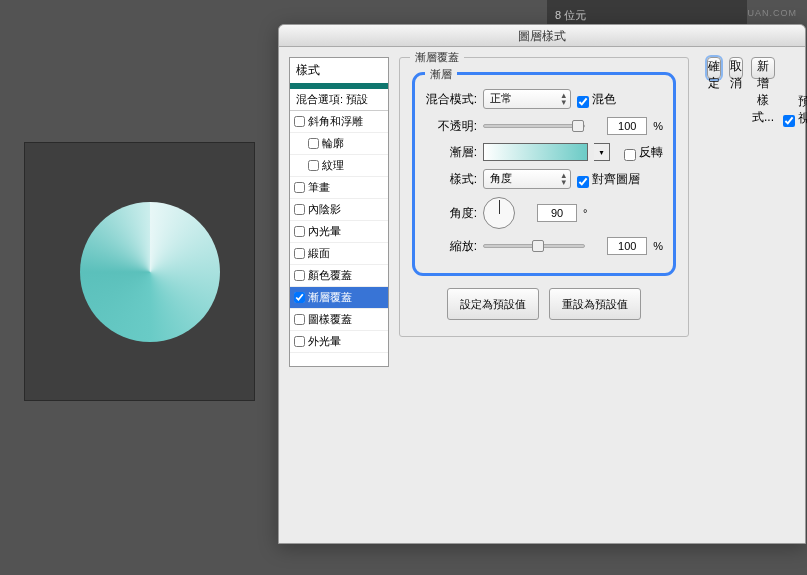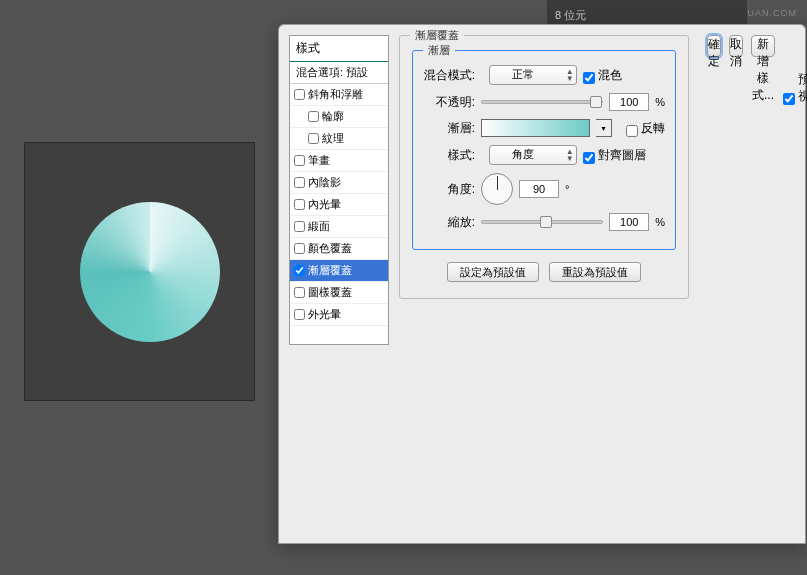--- a/index.html
+++ b/index.html
@@ -5,44 +5,44 @@
 * { box-sizing: border-box; margin: 0; padding: 0; font-family: "Heiti TC", "Microsoft YaHei", sans-serif; }
 body { background: #535353; width: 807px; height: 575px; position: relative; overflow: hidden; }
 .topbar { position: absolute; top: 0; right: 60px; width: 200px; height: 30px; background: #3a3a3a; color: #ccc; font-size: 11px; padding: 8px 8px; }
 .topbar .smalltext { color: #aaa; font-size: 9px; }
 .canvas-bg { position: absolute; left: 24px; top: 142px; width: 231px; height: 259px; background: #3f3f3f; border: 1px solid #2a2a2a; }
 .pie-circle { position: absolute; left: 80px; top: 202px; width: 140px; height: 140px; border-radius: 50%; background: conic-gradient(from 0deg, #e8f7f7 0deg, #69cbc6 180deg, #5bc0bb 270deg, #cceeed 360deg); }
 .dialog { position: absolute; left: 278px; top: 24px; width: 528px; height: 520px; background: #ececec; border: 1px solid #999; box-shadow: 0 4px 20px rgba(0,0,0,0.3); border-radius: 6px 6px 0 0; }
 .dialog-titlebar { height: 22px; background: linear-gradient(#f7f7f7, #d8d8d8); border-bottom: 1px solid #aaa; border-radius: 6px 6px 0 0; text-align: center; font-size: 12px; line-height: 22px; color: #333; }
 .dialog-body { position: relative; padding: 10px; height: calc(100% - 22px); }
 .styles-panel { position: absolute; left: 10px; top: 10px; width: 100px; height: 310px; background: #fff; border: 1px solid #999; font-size: 12px; }
-.styles-header { padding: 4px 6px; border-bottom: 1px solid #0f766e; }
+.styles-header { padding: 4px 6px; border-bottom: 6px solid #0f766e; }
 .styles-sub { padding: 3px 6px; border-bottom: 1px solid #ccc; font-size: 11px; }
 .style-item { padding: 3px 4px; border-bottom: 1px solid #eee; display: flex; align-items: center; gap: 3px; font-size: 11px; }
 .style-item.indent { padding-left: 18px; }
 .style-item.selected { background: #3874d6; color: #fff; }
 .style-item input[type=checkbox] { width: 11px; height: 11px; }
 .gradient-group { position: absolute; left: 120px; top: 10px; width: 290px; border: 1px solid #bbb; border-radius: 3px; padding: 10px 12px 16px; }
 .gradient-group legend, .group-label { position: absolute; top: -8px; left: 10px; background: #ececec; padding: 0 5px; font-size: 11px; color: #333; }
-.inner-group { position: relative; border: 1px solid #3b82f6; border-radius: 3px; padding: 14px 10px 10px; margin-top: 4px; }
+.inner-group { position: relative; border: 3px solid #3b82f6; border-radius: 11px; padding: 14px 10px 10px; margin-top: 4px; }
 .row { display: flex; align-items: center; gap: 6px; margin-bottom: 8px; font-size: 12px; }
 .row label { text-align: right; min-width: 52px; font-size: 12px; }
-.select-box { flex: 0 0 auto; height: 20px; background: linear-gradient(#fff, #eee); border: 1px solid #999; border-radius: 3px; padding: 1px 18px 1px 22px; font-size: 11px; position: relative; min-width: 88px; margin-left: 8px; }
+.select-box { flex: 0 0 auto; height: 20px; background: linear-gradient(#fff, #eee); border: 1px solid #999; border-radius: 3px; padding: 1px 18px 1px 6px; font-size: 11px; position: relative; min-width: 88px; }
 .select-arrow { position: absolute; right: 4px; top: 2px; font-size: 9px; color: #555; line-height: 7px; }
 .checkbox-wrap { display: flex; align-items: flex-end; gap: 3px; font-size: 12px; }
 .checkbox-wrap input { width: 12px; height: 12px; }
 .slider-track { flex: 1; height: 4px; background: #ccc; border: 1px solid #aaa; border-radius: 2px; position: relative; min-width: 80px; }
 .slider-thumb { position: absolute; top: -5px; width: 12px; height: 12px; background: #f0f0f0; border: 1px solid #888; border-radius: 2px; }
-.num-input { width: 40px; height: 18px; border: 1px solid #999; background: #fff; font-size: 11px; text-align: center; }
+.num-input { width: 40px; height: 18px; border: 1px solid #999; background: #fff; font-size: 11px; text-align: center; margin-left: 16px; }
 .pct { font-size: 11px; }
 .gradient-preview { flex: 1; height: 18px; background: linear-gradient(90deg, #fff, #6ccbc6); border: 1px solid #666; }
 .gradient-drop { width: 16px; height: 18px; border: 1px solid #666; border-left: none; background: #eee; display: flex; align-items: center; justify-content: center; font-size: 8px; }
 .angle-dial { width: 32px; height: 32px; border: 1px solid #888; border-radius: 50%; background: #f8f8f8; position: relative; }
 .angle-dial::after { content: ''; position: absolute; left: 50%; top: 2px; width: 1px; height: 14px; background: #333; }
-.btn { height: 20px; padding: 0 12px; background: linear-gradient(#fdfdfd, #e3e3e3); border: 1px solid #999; border-radius: 3px; font-size: 11px; }
+.btn { height: 32px; padding: 0 12px; background: linear-gradient(#fdfdfd, #e3e3e3); border: 1px solid #999; border-radius: 3px; font-size: 11px; }
 .btn-row { display: flex; gap: 10px; justify-content: center; margin-top: 12px; }
 .right-panel { position: absolute; right: 10px; top: 10px; width: 88px; display: flex; flex-direction: row; gap: 8px; }
 .right-btn { height: 22px; background: linear-gradient(#fdfdfd, #e3e3e3); border: 1px solid #999; border-radius: 4px; font-size: 12px; }
 .right-btn.primary { box-shadow: 0 0 0 2px #8bb7f0; }
 .preview-box { margin-top: 8px; width: 70px; height: 62px; background: #fff; border: 1px solid #bbb; align-self: center; display: flex; align-items: center; justify-content: center; }
 .preview-swatch { width: 32px; height: 36px; background: linear-gradient(135deg, #e8f7f7, #6ccbc6); }
 .watermark { position: absolute; top: 8px; right: 10px; color: #888; font-size: 9px; letter-spacing: 1px; }
 </style>
 </head>
 <body>
@@ -51,20 +51,21 @@
 
 <div class="topbar">
   <span>8 位元</span><br>
   <span class="smalltext">思缘设计论坛</span>
 </div>
 
 <div class="canvas-bg"></div>
 <div class="pie-circle"></div>
 
 <div class="dialog">
+  <div class="dialog-titlebar">圖層樣式</div>
   <div class="dialog-body">
 
     <div class="styles-panel">
       <div class="styles-header">樣式</div>
       <div class="styles-sub">混合選項: 預設</div>
       <div class="style-item">
           <input type="checkbox" style="">
           <span>斜角和浮雕</span>
         </div>
       <div class="style-item indent">

